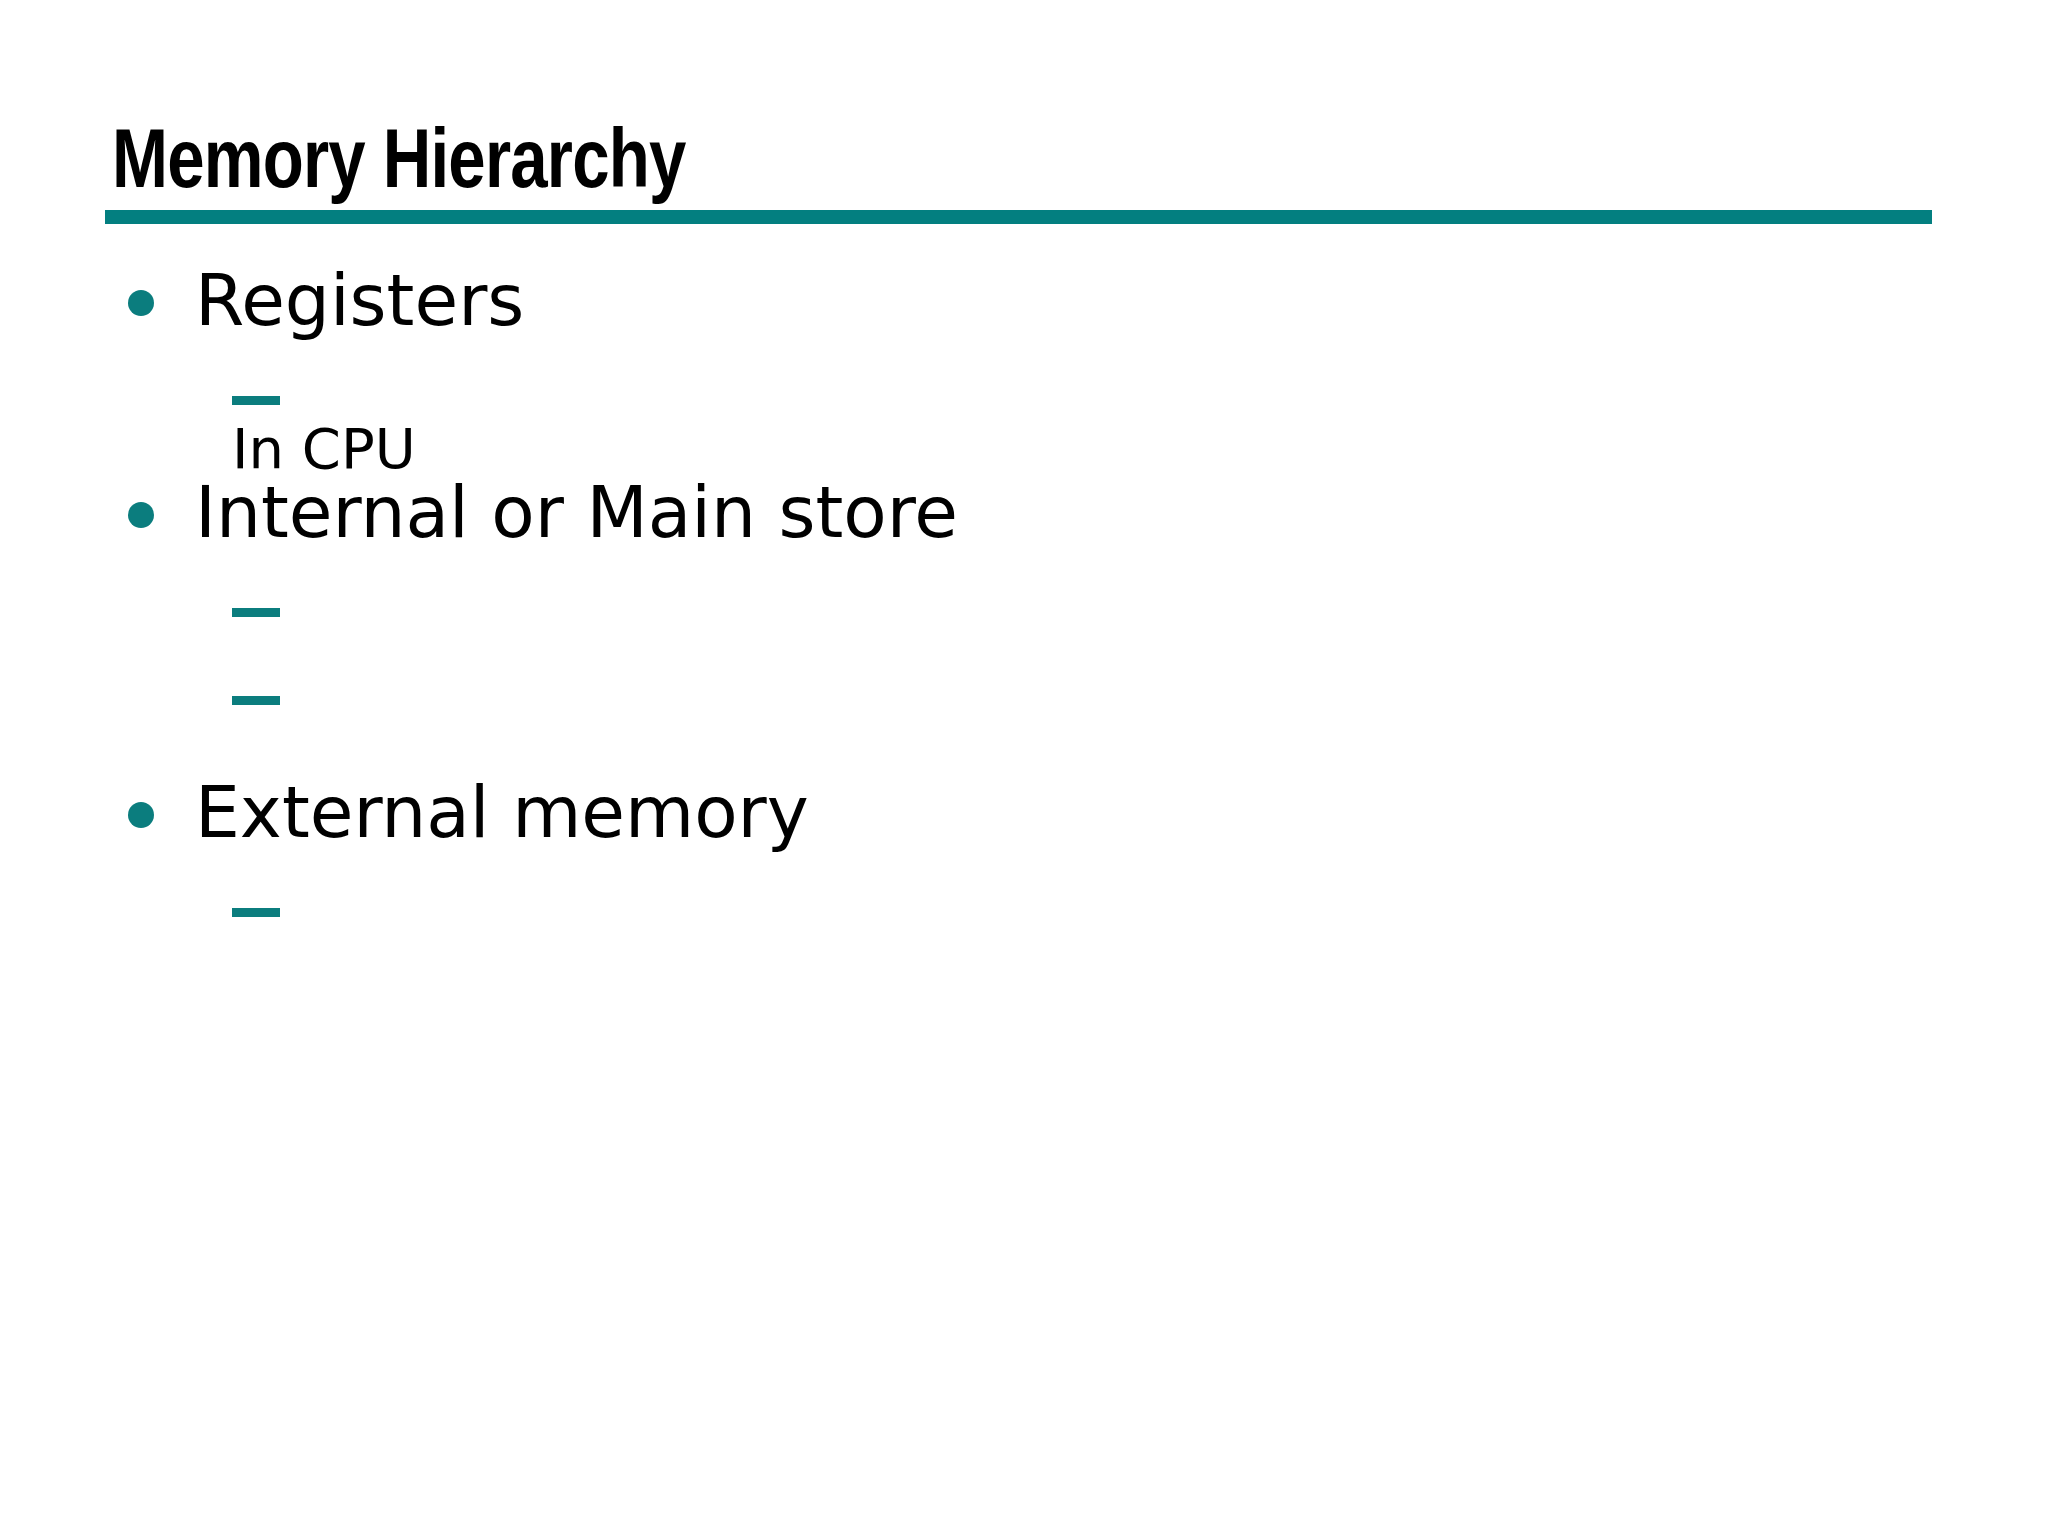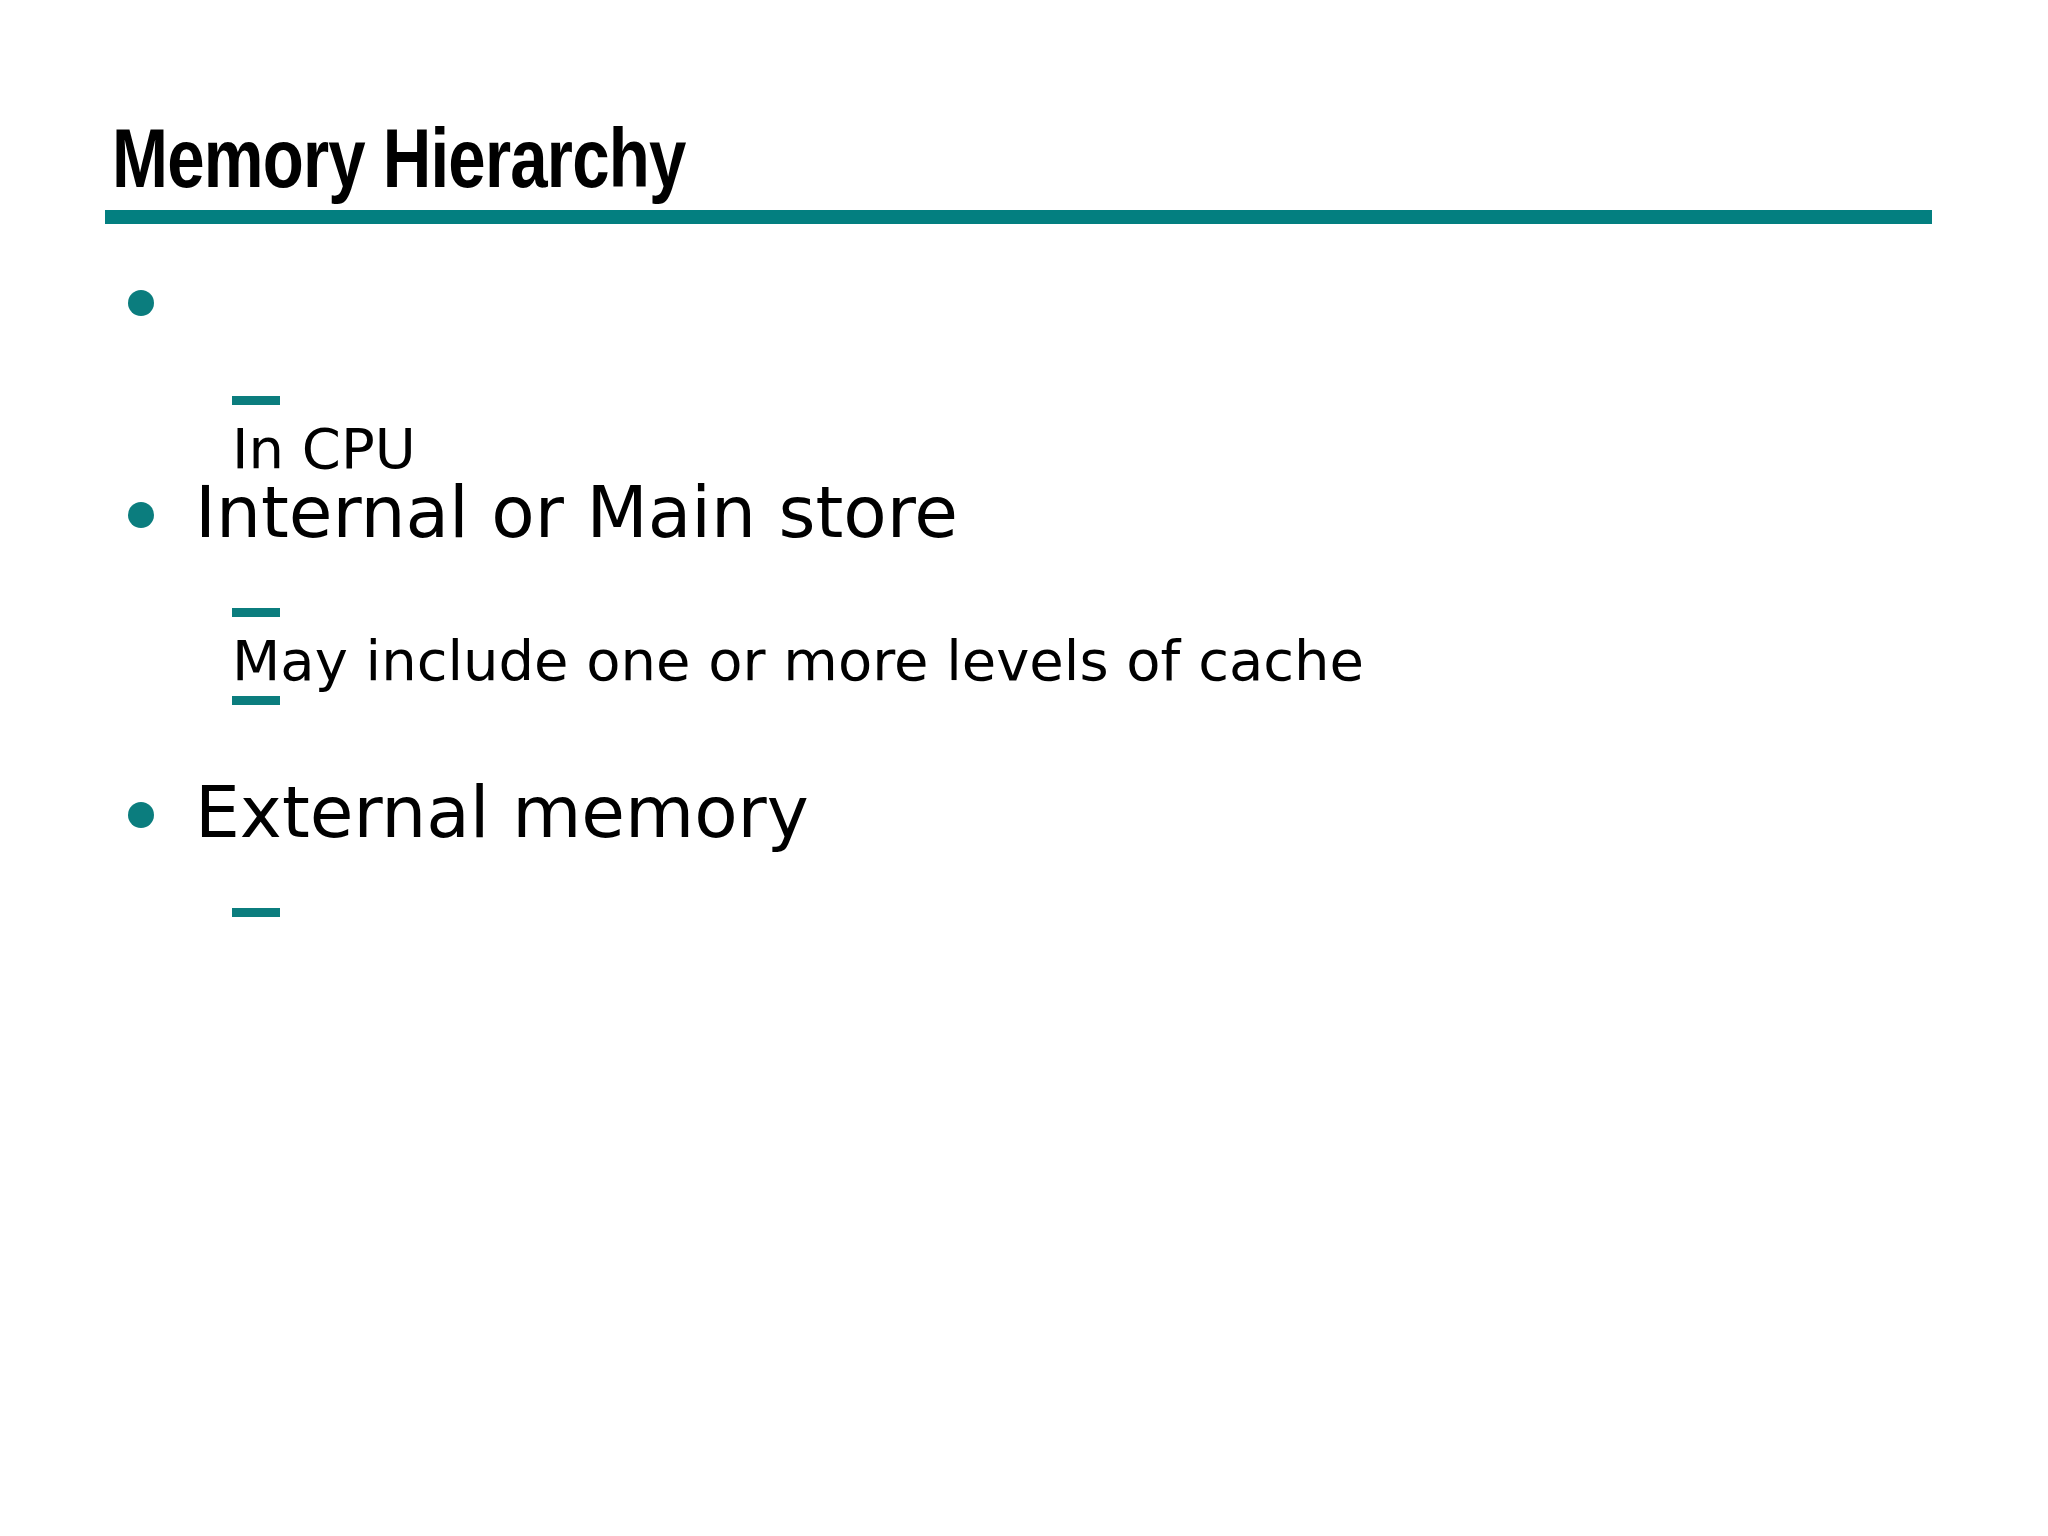--- a/index.html
+++ b/index.html
@@ -134,20 +134,21 @@
   <div class="slide-title">Memory Hierarchy</div>
 
   <div class="title-rule" style="background: rgb(3, 127, 128);"></div>
 
   <div class="body-list">
 
     <div class="bullet-row level1">
       <span class="marker">
         <span class="dot" style="background: rgb(11, 125, 126);"></span>
       </span>
+      <span class="text">Registers</span>
     </div>
 
     <div class="bullet-row level2">
       <span class="marker">
         <span class="dash" style="background: rgb(11, 125, 126);"></span>
       </span>
       <span class="text">In CPU</span>
     </div>
 
     <div class="group-gap"></div>
@@ -156,21 +157,20 @@
       <span class="marker">
         <span class="dot" style="background: rgb(11, 125, 126);"></span>
       </span>
       <span class="text">Internal or Main store</span>
     </div>
 
     <div class="bullet-row level2">
       <span class="marker">
         <span class="dash" style="background: rgb(11, 125, 126);"></span>
       </span>
-      <span class="text">May include one or more levels of cache</span>
     </div>
 
     <div class="bullet-row level2">
       <span class="marker">
         <span class="dash" style="background: rgb(11, 125, 126);"></span>
       </span>
     </div>
 
     <div class="group-gap"></div>
 

